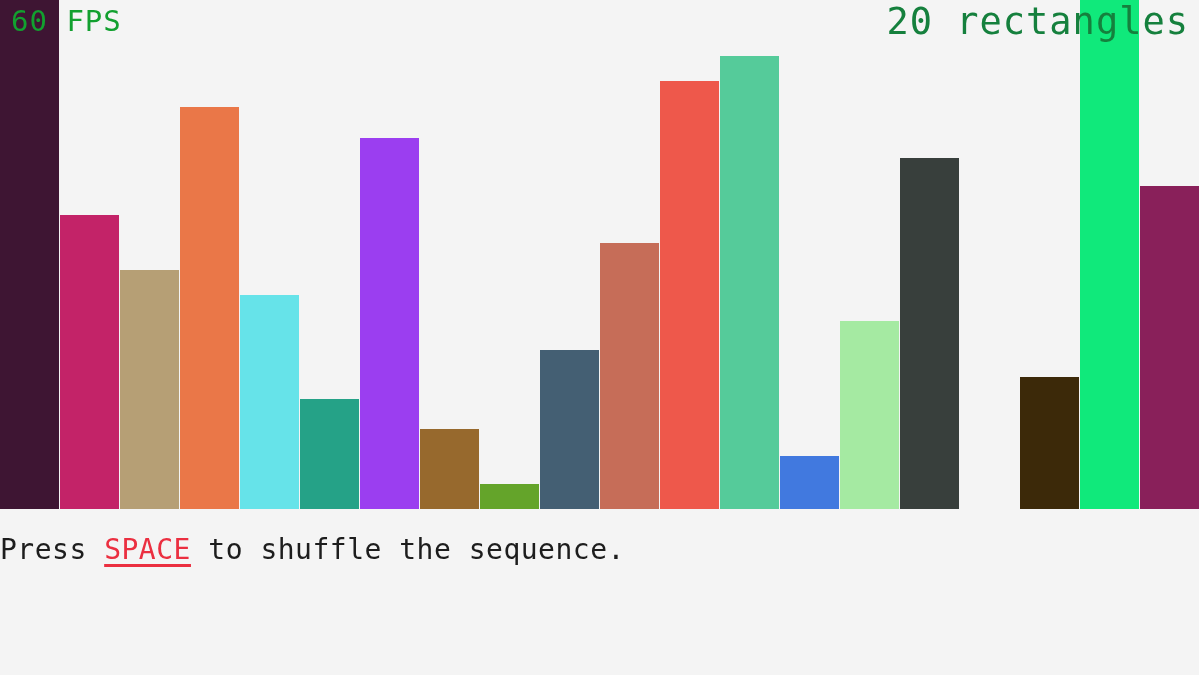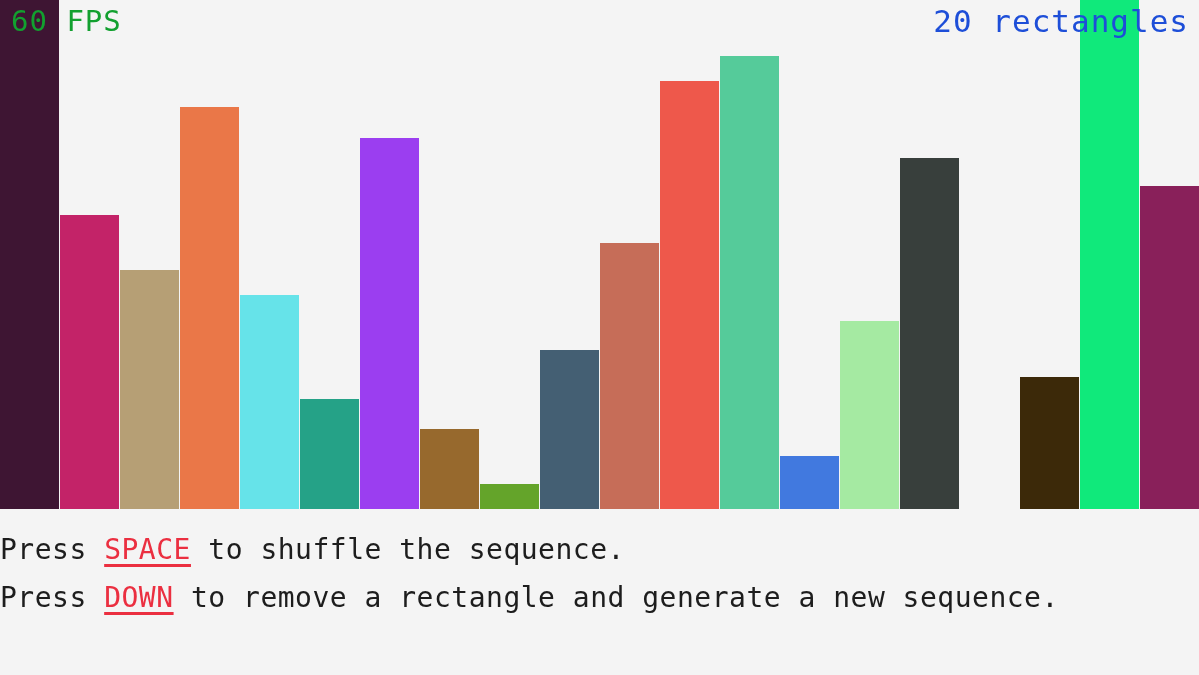--- a/index.html
+++ b/index.html
@@ -49,24 +49,24 @@
     letter-spacing: 1px;
     color: #12a02f;
     white-space: nowrap;
     z-index: 20;
   }
 
   #rect-count {
     position: absolute;
     right: 10px;
     top: 7px;
-    font-size: 31px;
+    font-size: 37px;
     line-height: 29px;
     letter-spacing: 1px;
-    color: #1d4ed8;
+    color: #15803d;
     white-space: nowrap;
     z-index: 20;
   }
 
   
   #instructions {
     position: absolute;
     left: 0;
     top: 509px;
     width: 1199px;
@@ -121,18 +121,15 @@
     </div>
 
   <div id="fps-counter">60 FPS</div>
 
   <div id="rect-count">20 rectangles</div>
 
   <div id="instructions">
     <p class="instruction-line" id="instruction-line-0">
       <span>Press </span><span class="keycap">SPACE</span><span> to shuffle the sequence.</span>
     </p>
-    <p class="instruction-line" id="instruction-line-2">
-      <span>Press </span><span class="keycap">DOWN</span><span> to remove a rectangle and generate a new sequence.</span>
-    </p>
   </div>
 
 </div>
 
 </body></html>

